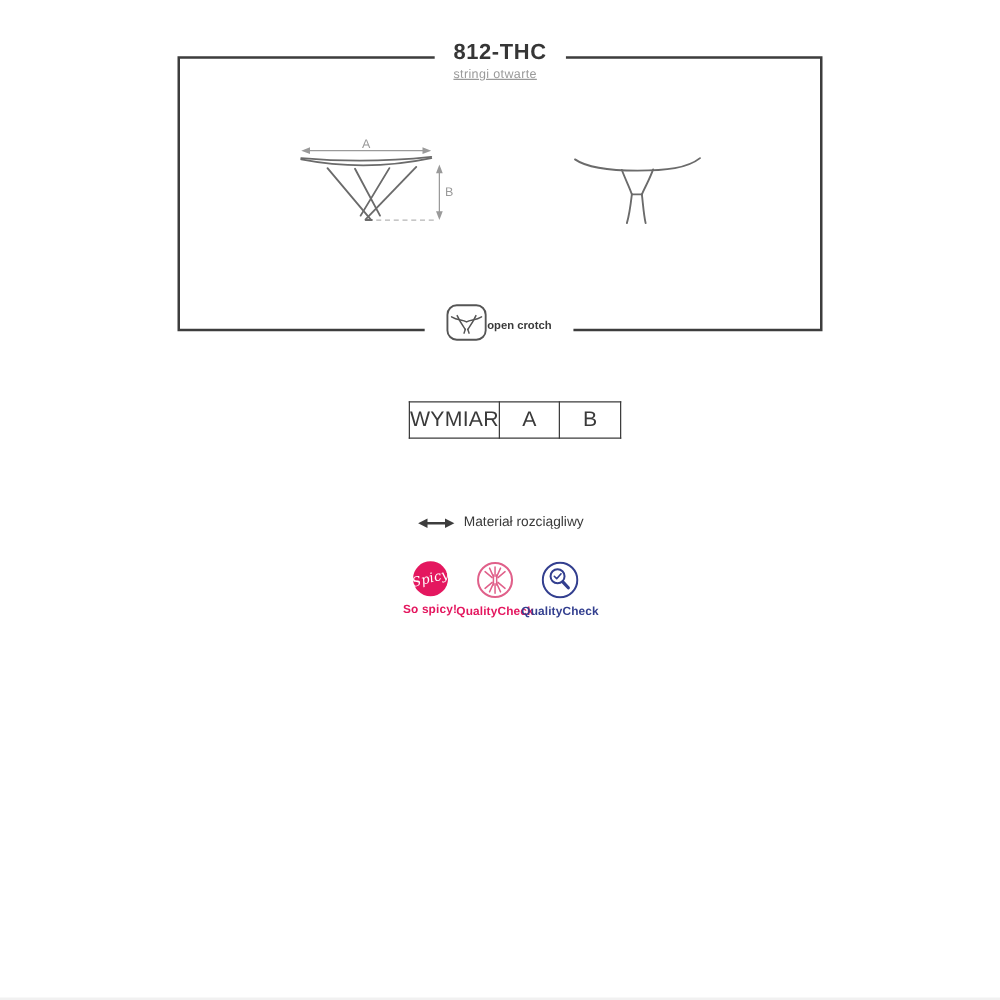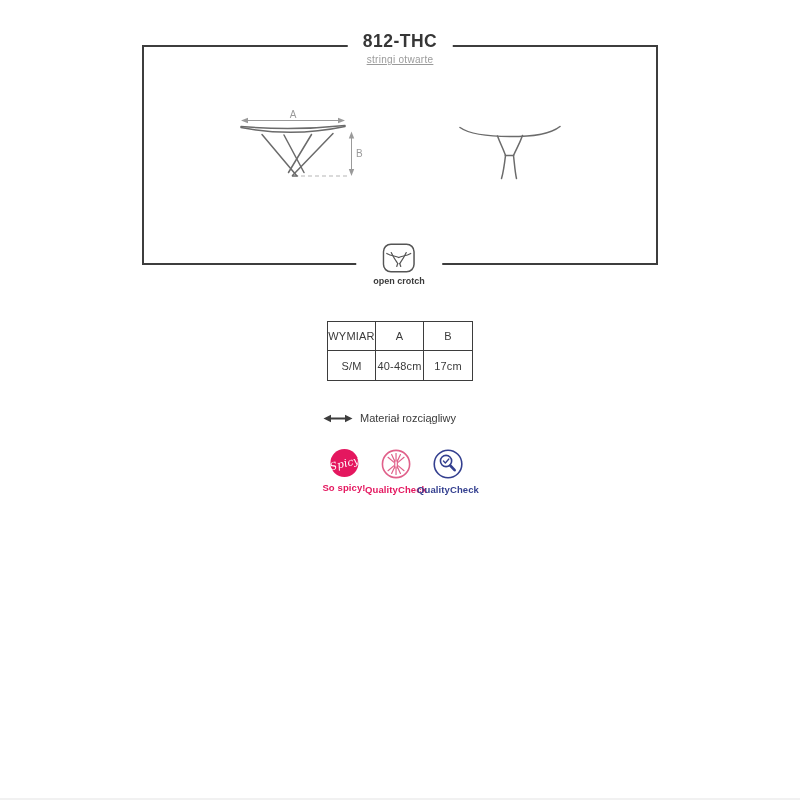--- a/index.html
+++ b/index.html
@@ -10,48 +10,48 @@
 
   
   .diagram-box {
     position:absolute; left:142px; top:45px; width:516px; height:220px;
     border:2px solid #3d3d3d; box-sizing:border-box; background:#fff; z-index:0;
   }
 
   
   .header-block {
     position:absolute; left:400px; top:31px; transform:translateX(-50%);
-    background:#fff; padding:0 15px; text-align:center; z-index:2; white-space:nowrap;
+    background:#fff; padding:0 15px; z-index:2; white-space:nowrap;
   }
   .title { font-size:17.5px; font-weight:bold; color:#363636; letter-spacing:.5px; }
   .subtitle { font-size:10px; color:#9a9a9a; margin-top:2px; letter-spacing:.3px;text-decoration:underline; }
 
   .drawings-svg { position:absolute; left:142px; top:45px; z-index:1; }
 
   
   .crotch-block {
     position:absolute; left:399px; top:243px; transform:translateX(-50%);
     background:#fff; padding:0 17px; z-index:2; display:flex;
-    flex-direction:column; align-items:center;
+    flex-direction:row; align-items:center;
   }
   .crotch-label { font-size:9px; font-weight:bold; color:#3a3a3a; margin-top:3px; white-space:nowrap; }
 
   
   .size-table { position:absolute; left:327px; top:321px; border-collapse:collapse; z-index:1; }
   .size-table td {
     border:1.3px solid #3d3d3d; text-align:center; vertical-align:middle;
-    font-size:11px; color:#3a3a3a; padding:0; letter-spacing:.2px;
+    font-size:17px; color:#3a3a3a; padding:0; letter-spacing:.2px;
   }
   .col-size { width:47px; } .col-a { width:47px; } .col-b { width:48px; }
   .row-head td { height:28px; } .row-sm td { height:29px; } .row-lxl td { height:27px; }
 
   
   .material-note {
     position:absolute; left:322px; top:412px; width:156px;
-    display:flex; align-items:center; gap:6px;
+    display:flex; align-items:center; justify-content:center; gap:6px;
   }
   .material-text { font-size:11px; color:#3a3a3a; white-space:nowrap; }
 
   
   .badge { position:absolute; top:449px; transform:translateX(-50%); text-align:center; }
   .badge-spicy { left:344px; } .badge-multi { left:396px; } .badge-quality { left:448px; }
   .badge-label { font-size:9.5px; font-weight:bold; margin-top:5px; white-space:nowrap; letter-spacing:.1px; }
   .pink-text { color:#e4175f;text-align:right; } .navy-text { color:#333f8f; }
   .spicy-circle {
     width:28px; height:28px; border-radius:50%; background:#e4175f;
@@ -128,25 +128,20 @@
   <div class="crotch-label">open crotch</div>
 </div>
 
 <table class="size-table">
   <tbody>
       <tr class="row-head">
     <td class="col-size">WYMIAR</td>
     <td class="col-a">A</td>
     <td class="col-b">B</td>
   </tr>
-  <tr class="row-sm">
-    <td>S/M</td>
-    <td>40-48cm</td>
-    <td>17cm</td>
-  </tr>
 </tbody>
   </table>
 
 <div class="material-note">
   <svg width="32" height="11" viewBox="0 0 32 11">
     <line x1="8" y1="5.5" x2="24" y2="5.5" stroke="#3d3d3d" stroke-width="2"></line>
     <polygon points="1.5,5.5 9,1.7 9,9.3" fill="#3d3d3d"></polygon>
     <polygon points="30.5,5.5 23,1.7 23,9.3" fill="#3d3d3d"></polygon>
   </svg>
   <span class="material-text">Materiał rozciągliwy</span>

